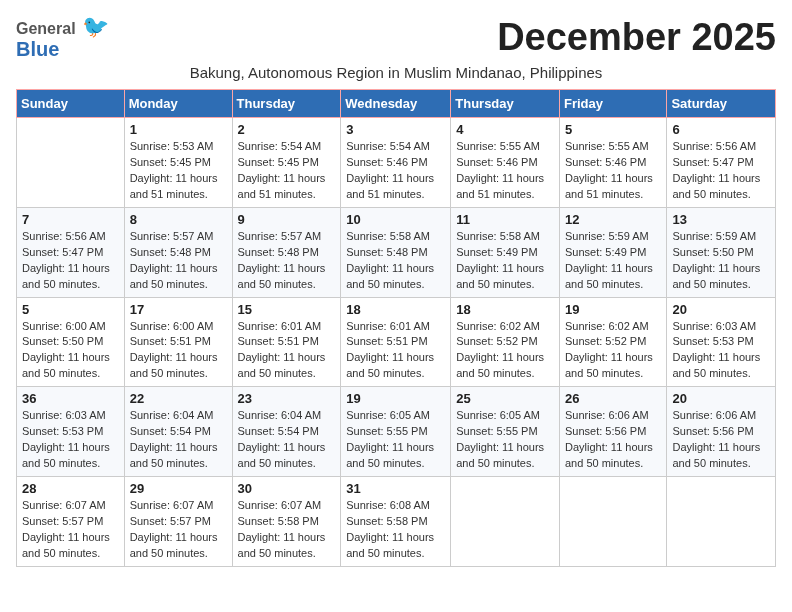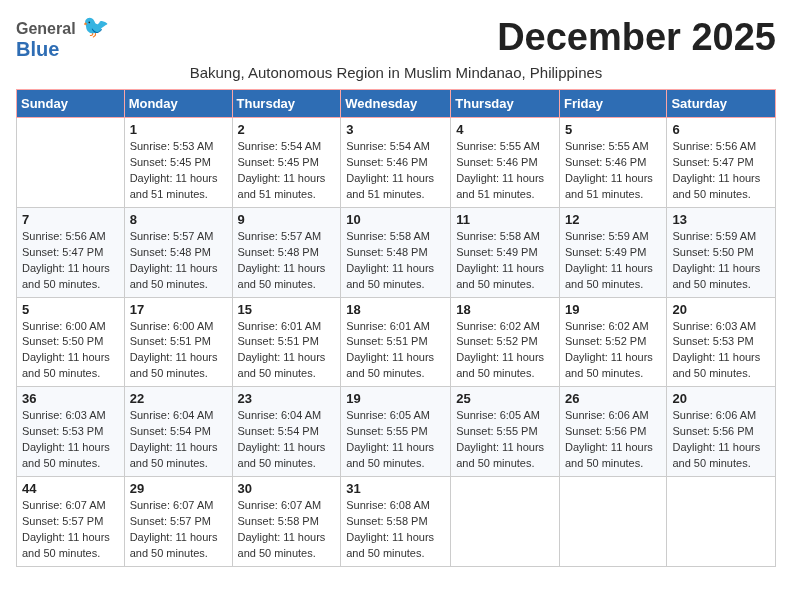--- a/index.html
+++ b/index.html
@@ -243,21 +243,21 @@
             <span class="day-number">26</span>
             <div class="day-info">Sunrise: 6:06 AM<br>Sunset: 5:56 PM<br>Daylight: 11 hours<br>and 50 minutes.</div>
           </td>
           <td>
             <span class="day-number">20</span>
             <div class="day-info">Sunrise: 6:06 AM<br>Sunset: 5:56 PM<br>Daylight: 11 hours<br>and 50 minutes.</div>
           </td>
         </tr>
         <tr>
           <td>
-            <span class="day-number">44</span>
+            <span class="day-number">28</span>
             <div class="day-info">Sunrise: 6:07 AM<br>Sunset: 5:57 PM<br>Daylight: 11 hours<br>and 50 minutes.</div>
           </td>
           <td>
             <span class="day-number">29</span>
             <div class="day-info">Sunrise: 6:07 AM<br>Sunset: 5:57 PM<br>Daylight: 11 hours<br>and 50 minutes.</div>
           </td>
           <td>
             <span class="day-number">30</span>
             <div class="day-info">Sunrise: 6:07 AM<br>Sunset: 5:58 PM<br>Daylight: 11 hours<br>and 50 minutes.</div>
           </td>

